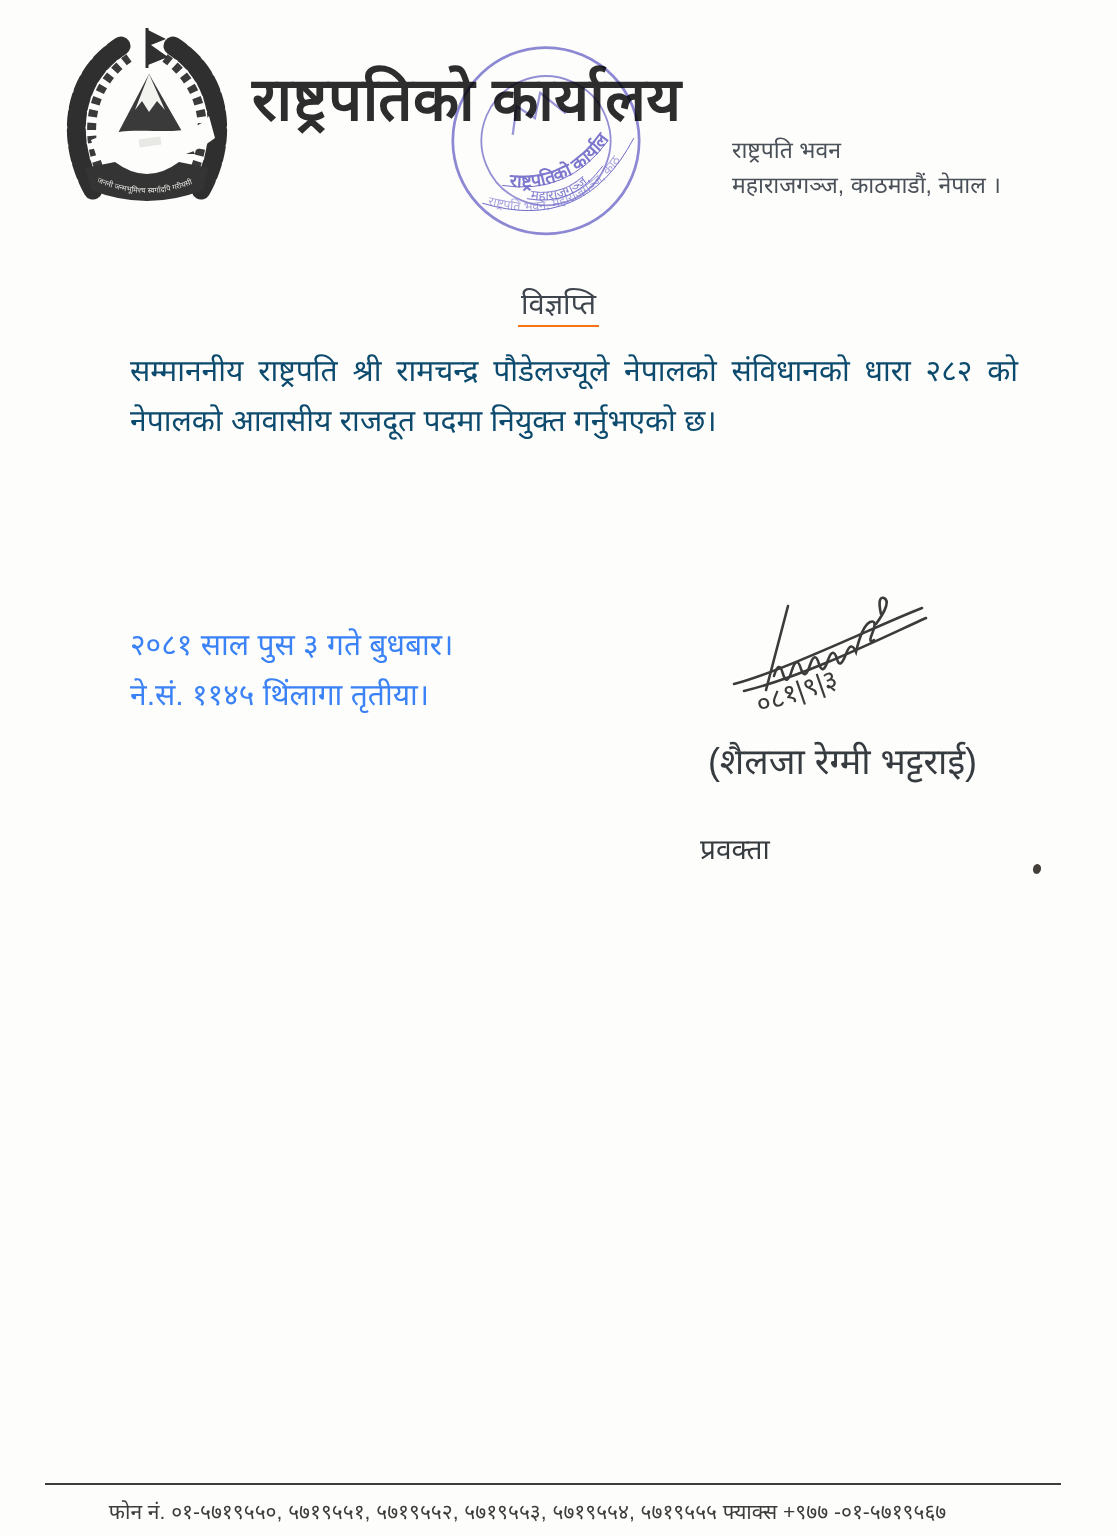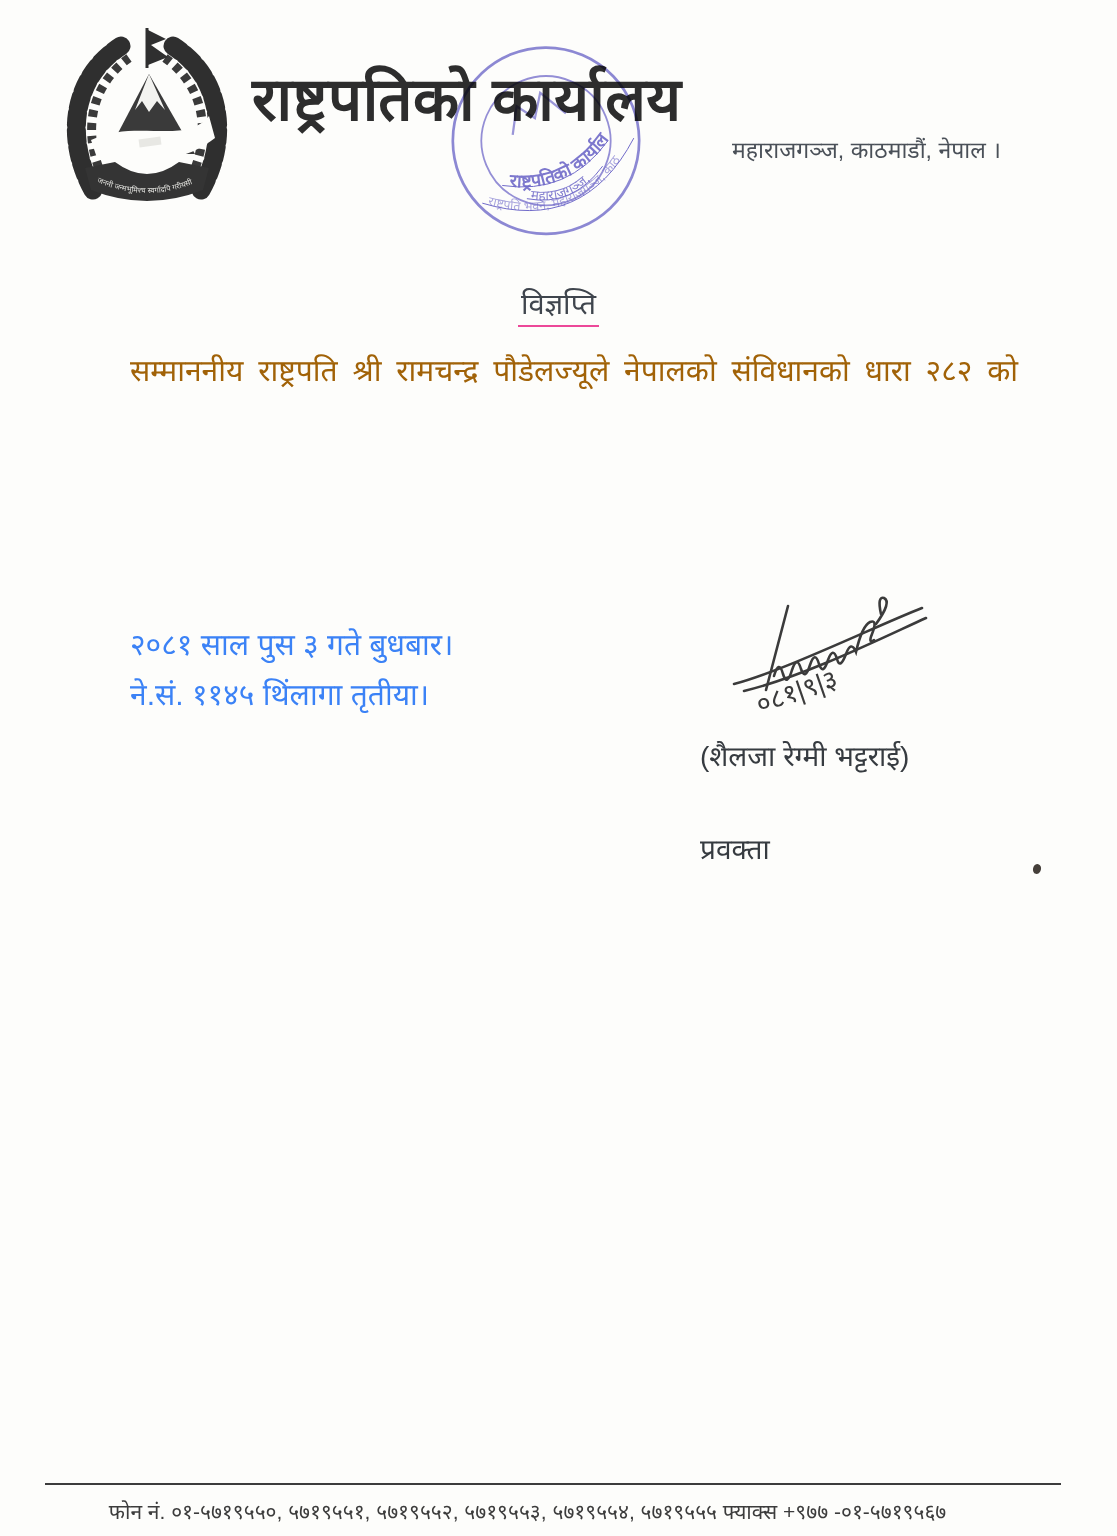--- a/index.html
+++ b/index.html
@@ -60,30 +60,30 @@
     position: absolute;
     left: 0;
     top: 283px;
     width: 1117px;
     text-align: center;
   }
   .doc-heading {
     display: inline-block;
     font-size: 29px;
     color: #3f454d;
-    border-bottom: 2px solid #ec4899;
+    border-bottom: 2px solid #f97316;
     padding: 0 3px 3px 3px;
   }
   .body-block {
     position: absolute;
     left: 130px;
     top: 349px;
     width: 888px;
     font-size: 30px;
-    color: #a16207;
+    color: #0c4a6e;
   }
   .body-line {
     height: 50px;
     line-height: 44px;
     text-align: justify;
     text-align-last: justify;
     white-space: normal;
   }
   .body-line.last {
     text-align-last: left;
@@ -103,21 +103,22 @@
     left: 726px;
     top: 588px;
     width: 210px;
     height: 130px;
   }
   .sig-name {
     position: absolute;
     left: 700px;
     top: 736px;
     width: 285px;
-    font-size: 28px;
+    text-align: center;
+    font-size: 36px;
     color: #363b40;
     white-space: nowrap;
   }
   .sig-role {
     position: absolute;
     left: 700px;
     top: 829px;
     width: 285px;
     text-align: left;
     font-size: 28px;
@@ -202,29 +203,31 @@
       <text font-size="15" opacity="0.85">
         <textPath href="#stampArc2" startOffset="4">महाराजगञ्ज,</textPath>
       </text>
       <text font-size="14" opacity="0.6">
         <textPath href="#stampRing" startOffset="6">राष्ट्रपति भवन, महाराजगञ्ज, काठ</textPath>
       </text>
     </g>
   </svg>
 
   <div class="hq-address">
+    <div>राष्ट्रपति भवन</div>
     <div>महाराजगञ्ज, काठमाडौं, नेपाल ।</div>
   </div>
 
   <div class="doc-heading-row">
     <span class="doc-heading">विज्ञप्ति</span>
   </div>
 
   <div class="body-block">
     <div class="body-line">सम्माननीय राष्ट्रपति श्री रामचन्द्र पौडेलज्यूले नेपालको संविधानको धारा २८२ को</div>
+    <div class="body-line last">नेपालको आवासीय राजदूत पदमा नियुक्त गर्नुभएको छ।</div>
   </div>
 
   <div class="date-block">
     <div>२०८१ साल पुस ३ गते बुधबार।</div>
     <div>ने.सं. ११४५ थिंलागा तृतीया।</div>
   </div>
 
   <svg class="sig-scribble" viewBox="0 0 210 130">
     <g fill="none" stroke="#3b3b3b" stroke-width="2.6" stroke-linecap="round">
       <path d="M8 96 C 60 82, 150 38, 196 20"></path>

